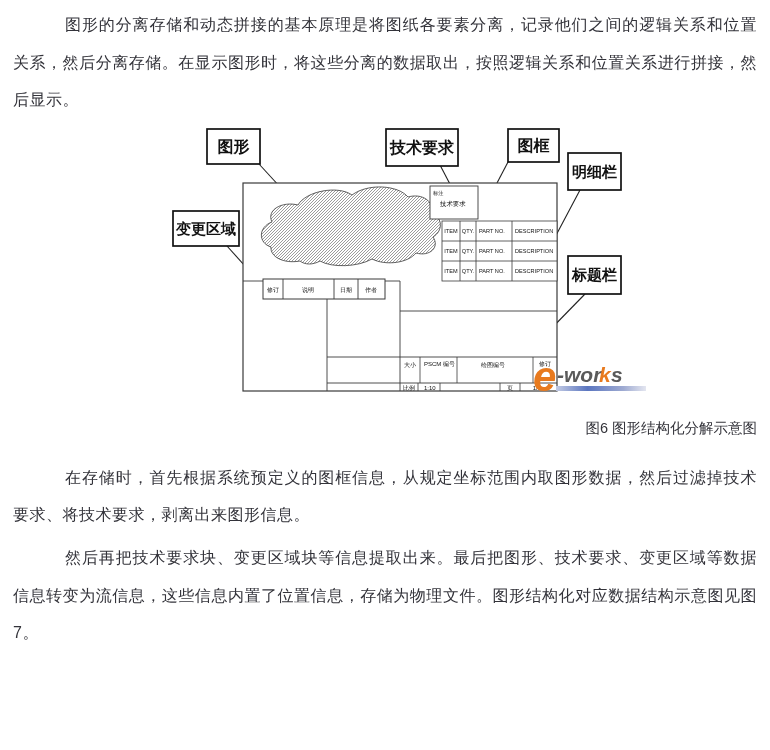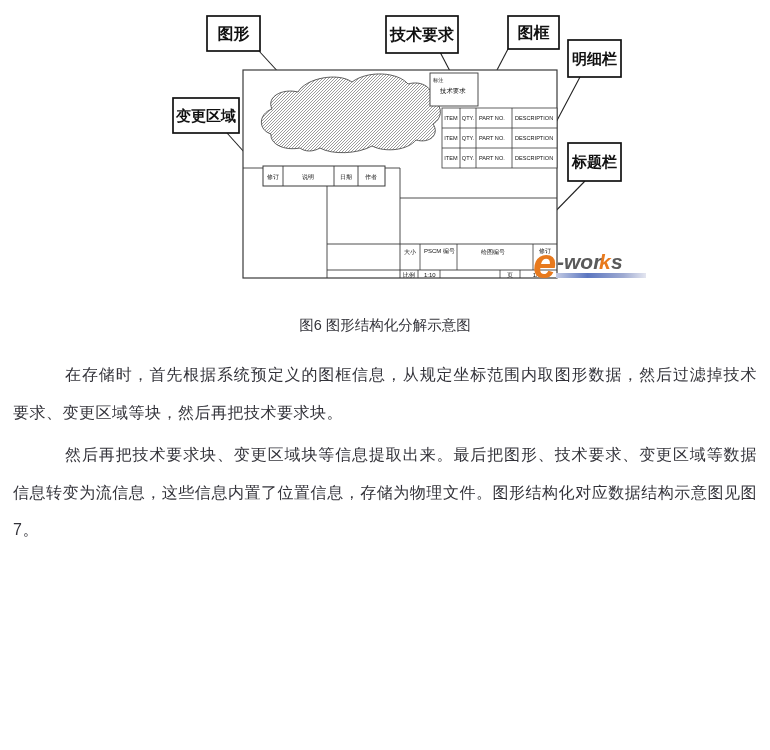--- a/index.html
+++ b/index.html
@@ -26,33 +26,34 @@
   p.p4{margin-top:5px;}
   figure.fig{
     margin:2px 0 0 0;
     width:762px;
     height:290px;
     position:relative;
     left:-13px;
   }
   figcaption,.caption{
     display:block;
-    text-align:center;
+    text-align:right;
     font-size:14.5px;
     line-height:30px;
-    margin-top:12px;
+    margin-top:2px;
     color:#33333a;
   }
   svg text{font-family:"Liberation Sans","DejaVu Sans",sans-serif;}
 </style>
 </head>
 <body>
 
 <div class="page">
 
+  <p class="body-text">图形的分离存储和动态拼接的基本原理是将图纸各要素分离，记录他们之间的逻辑关系和位置关系，然后分离存储。在显示图形时，将这些分离的数据取出，按照逻辑关系和位置关系进行拼接，然后显示。</p>
 
   <figure class="fig">
     <svg width="770" height="290" viewBox="0 0 770 290">
       <defs>
         <pattern id="hatch" width="3" height="3" patternUnits="userSpaceOnUse">
           <path d="M0,3 l3,-3" stroke="#4a4a4a" stroke-width="0.55" fill="none"></path>
         </pattern>
         <linearGradient id="logobar" x1="0" y1="0" x2="1" y2="0">
           <stop offset="0" stop-color="#c3cbe4"></stop>
           <stop offset="0.35" stop-color="#5b76c0"></stop>
@@ -180,16 +181,16 @@
         <text x="557" y="261" font-size="21" font-style="italic" font-weight="bold" font-family="Liberation Serif, DejaVu Serif, serif" fill="#5a5a5a">-wor</text>
         <text x="599" y="261" font-size="21" font-style="italic" font-weight="bold" font-family="Liberation Serif, DejaVu Serif, serif" fill="#E87A1E">k</text>
         <text x="611" y="261" font-size="21" font-style="italic" font-weight="bold" font-family="Liberation Serif, DejaVu Serif, serif" fill="#5a5a5a">s</text>
         <rect x="556" y="265" width="90" height="5" fill="url(#logobar)"></rect>
       </g>
     </svg>
   </figure>
 
   <div class="caption">图6 图形结构化分解示意图</div>
 
-  <p class="body-text p3">在存储时，首先根据系统预定义的图框信息，从规定坐标范围内取图形数据，然后过滤掉技术要求、变更区域等块，然后再把技术要求块。</p>
+  <p class="body-text p3">在存储时，首先根据系统预定义的图框信息，从规定坐标范围内取图形数据，然后过滤掉技术要求、将技术要求，剥离出来图形信息。</p>
   <p class="body-text p4">然后再把技术要求块、变更区域块等信息提取出来。最后把图形、技术要求、变更区域等数据信息转变为流信息，这些信息内置了位置信息，存储为物理文件。图形结构化对应数据结构示意图见图7。</p>
 
 </div>
 
 </body></html>

